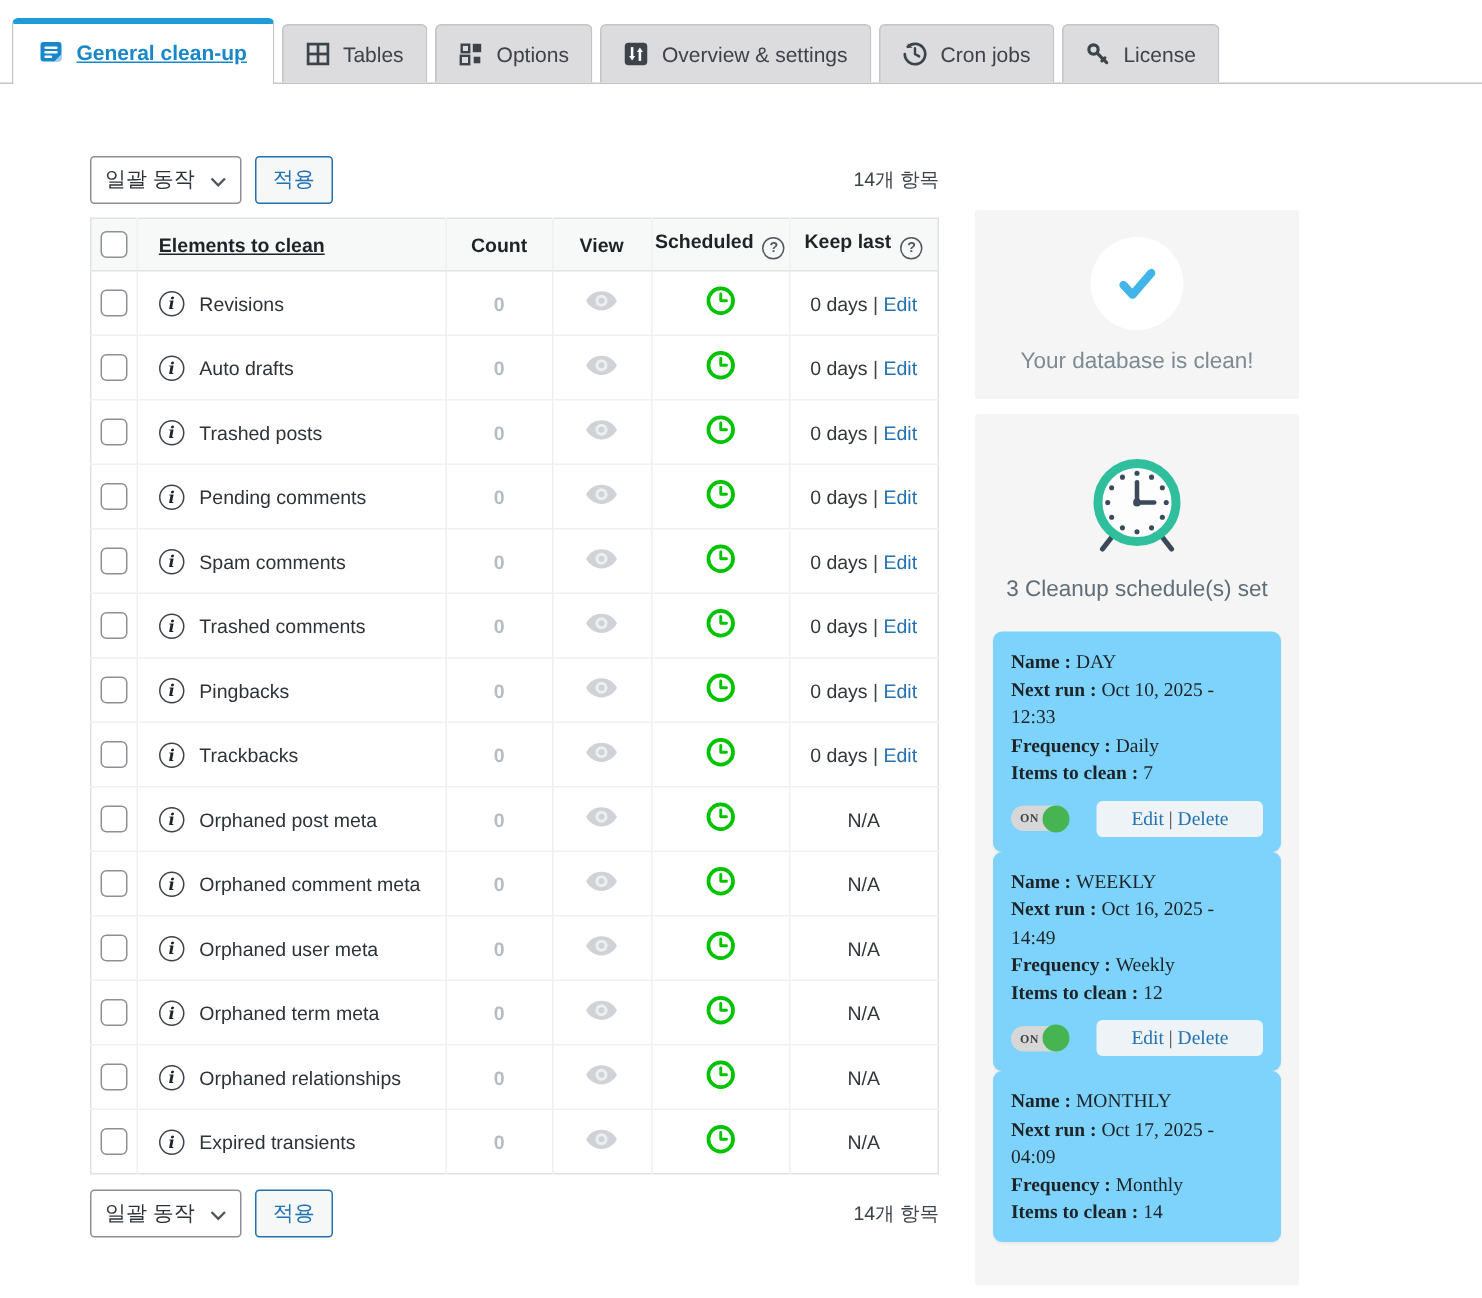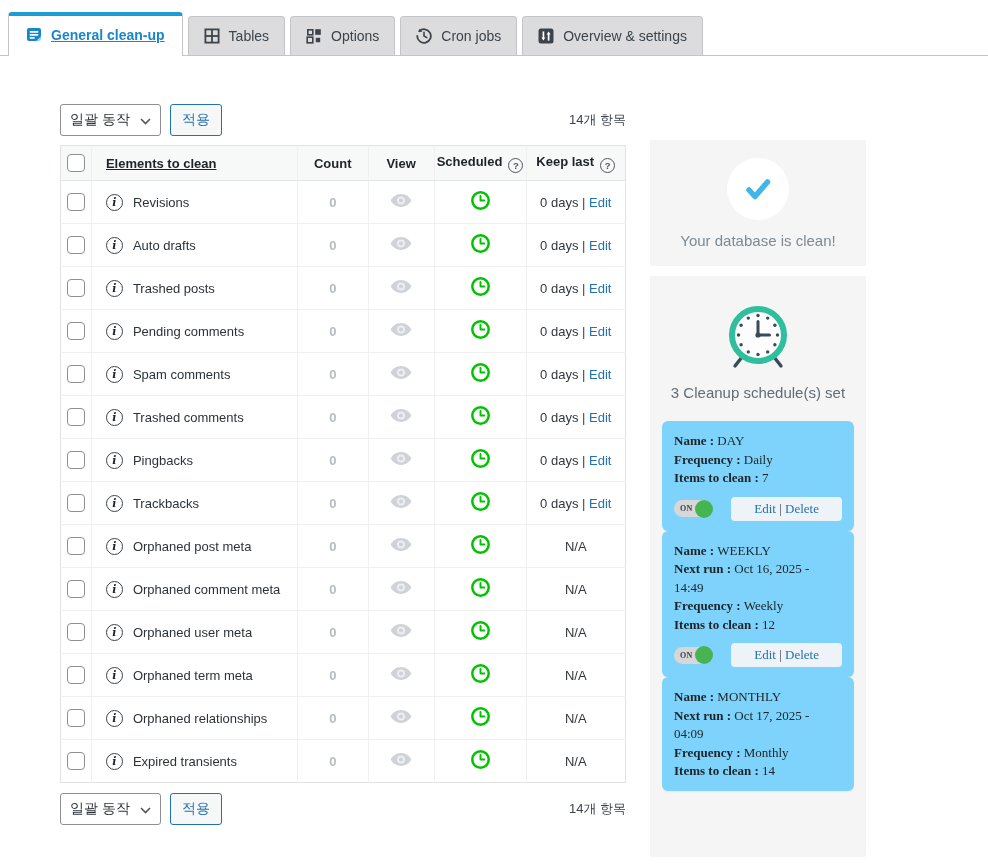--- a/index.html
+++ b/index.html
@@ -99,38 +99,48 @@
           <rect x="9.2" y="1.2" width="5.6" height="5.6" fill="currentColor"></rect>
           <rect x="1.2" y="9.2" width="5.6" height="5.6" fill="none" stroke="currentColor" stroke-width="1.6"></rect>
           <rect x="9.8" y="9.8" width="4.4" height="4.4" fill="currentColor"></rect>
         </svg>
     </span>
     <span>Options</span>
   </div>
   <div class="tab">
     <span>
       <svg width="16" height="16" viewBox="0 0 16 16">
-          <path d="M3.2 3.2 A6.8 6.8 0 1 1 1.2 8" fill="none" stroke="currentColor" stroke-width="1.8" stroke-linecap="round"></path>
-          <path d="M3.2 0.8 L3.2 3.9 L6.3 3.9 Z" fill="currentColor"></path>
-          <path d="M8 4.2 V8 L10.8 9.6" fill="none" stroke="currentColor" stroke-width="1.6" stroke-linecap="round"></path>
-        </svg>
-    </span>
-    <span>Cron jobs</span>
-  </div>
-  <div class="tab">
-    <span>
-      <svg width="16" height="16" viewBox="0 0 16 16">
           <rect x=".5" y=".5" width="15" height="15" rx="2.5" fill="currentColor"></rect>
           <path d="M5.4 3.4 V10" stroke="#fff" stroke-width="1.7"></path>
           <path d="M3.4 9.4 L5.4 12.4 L7.4 9.4 Z" fill="#fff"></path>
           <path d="M10.6 12.6 V6" stroke="#fff" stroke-width="1.7"></path>
           <path d="M8.6 6.6 L10.6 3.6 L12.6 6.6 Z" fill="#fff"></path>
         </svg>
     </span>
     <span>Overview &amp; settings</span>
+  </div>
+  <div class="tab">
+    <span>
+      <svg width="16" height="16" viewBox="0 0 16 16">
+          <path d="M3.2 3.2 A6.8 6.8 0 1 1 1.2 8" fill="none" stroke="currentColor" stroke-width="1.8" stroke-linecap="round"></path>
+          <path d="M3.2 0.8 L3.2 3.9 L6.3 3.9 Z" fill="currentColor"></path>
+          <path d="M8 4.2 V8 L10.8 9.6" fill="none" stroke="currentColor" stroke-width="1.6" stroke-linecap="round"></path>
+        </svg>
+    </span>
+    <span>Cron jobs</span>
+  </div>
+  <div class="tab">
+    <span>
+      <svg width="16" height="16" viewBox="0 0 16 16">
+          <circle cx="5" cy="5" r="3.1" fill="none" stroke="currentColor" stroke-width="2.1"></circle>
+          <path d="M7.4 7.4 L13.8 13.8" stroke="currentColor" stroke-width="2.1" stroke-linecap="round"></path>
+          <path d="M10.6 12.6 L12.6 10.6" stroke="currentColor" stroke-width="2.1" stroke-linecap="round"></path>
+        </svg>
+    </span>
+    <span>License</span>
   </div>
 </div>
 
 <div class="content">
 
   <div class="main">
 
     <div class="toolbar">
       <span class="bulk-select">
         <span>일괄 동작</span>
@@ -530,20 +540,21 @@
           <line x1="38" y1="33" x2="38" y2="19.5" stroke="#3b4a5a" stroke-width="3" stroke-linecap="round"></line>
           <line x1="38" y1="33" x2="49.5" y2="33" stroke="#3b4a5a" stroke-width="3" stroke-linecap="round"></line>
           <circle cx="38" cy="33" r="2.6" fill="#3b4a5a"></circle>
         </svg>
       </div>
       <div class="sched-summary">3 Cleanup schedule(s) set</div>
       <div>
   <div class="card">
     <div>
               <div class="sched-line"><span class="lbl">Name : </span><span>DAY</span></div>
+              <div class="sched-line"><span class="lbl">Next run : </span><span>Oct 10, 2025 - 12:33</span></div>
               <div class="sched-line"><span class="lbl">Frequency : </span><span>Daily</span></div>
               <div class="sched-line"><span class="lbl">Items to clean : </span><span>7</span></div>
             </div>
     <div class="card-foot">
       <span class="toggle">
         <span class="toggle-label">ON</span>
         <span class="toggle-knob"></span>
       </span>
       <span class="card-links">
         <a class="lnk">Edit</a><span class="sep"> | </span><a class="lnk">Delete</a>

